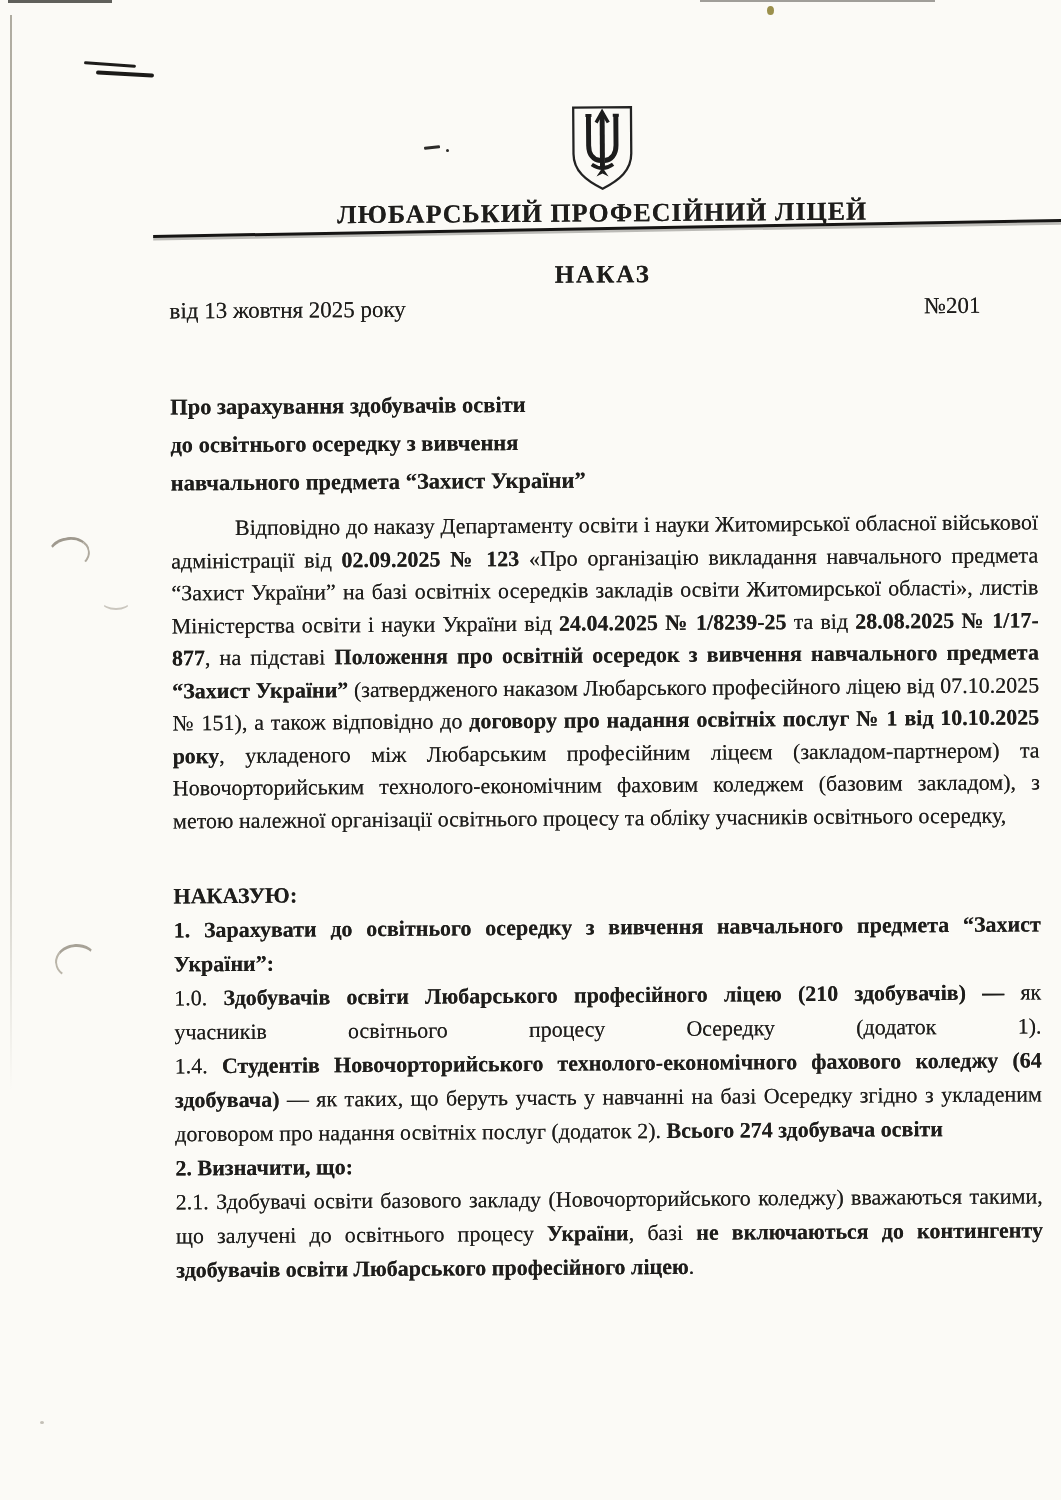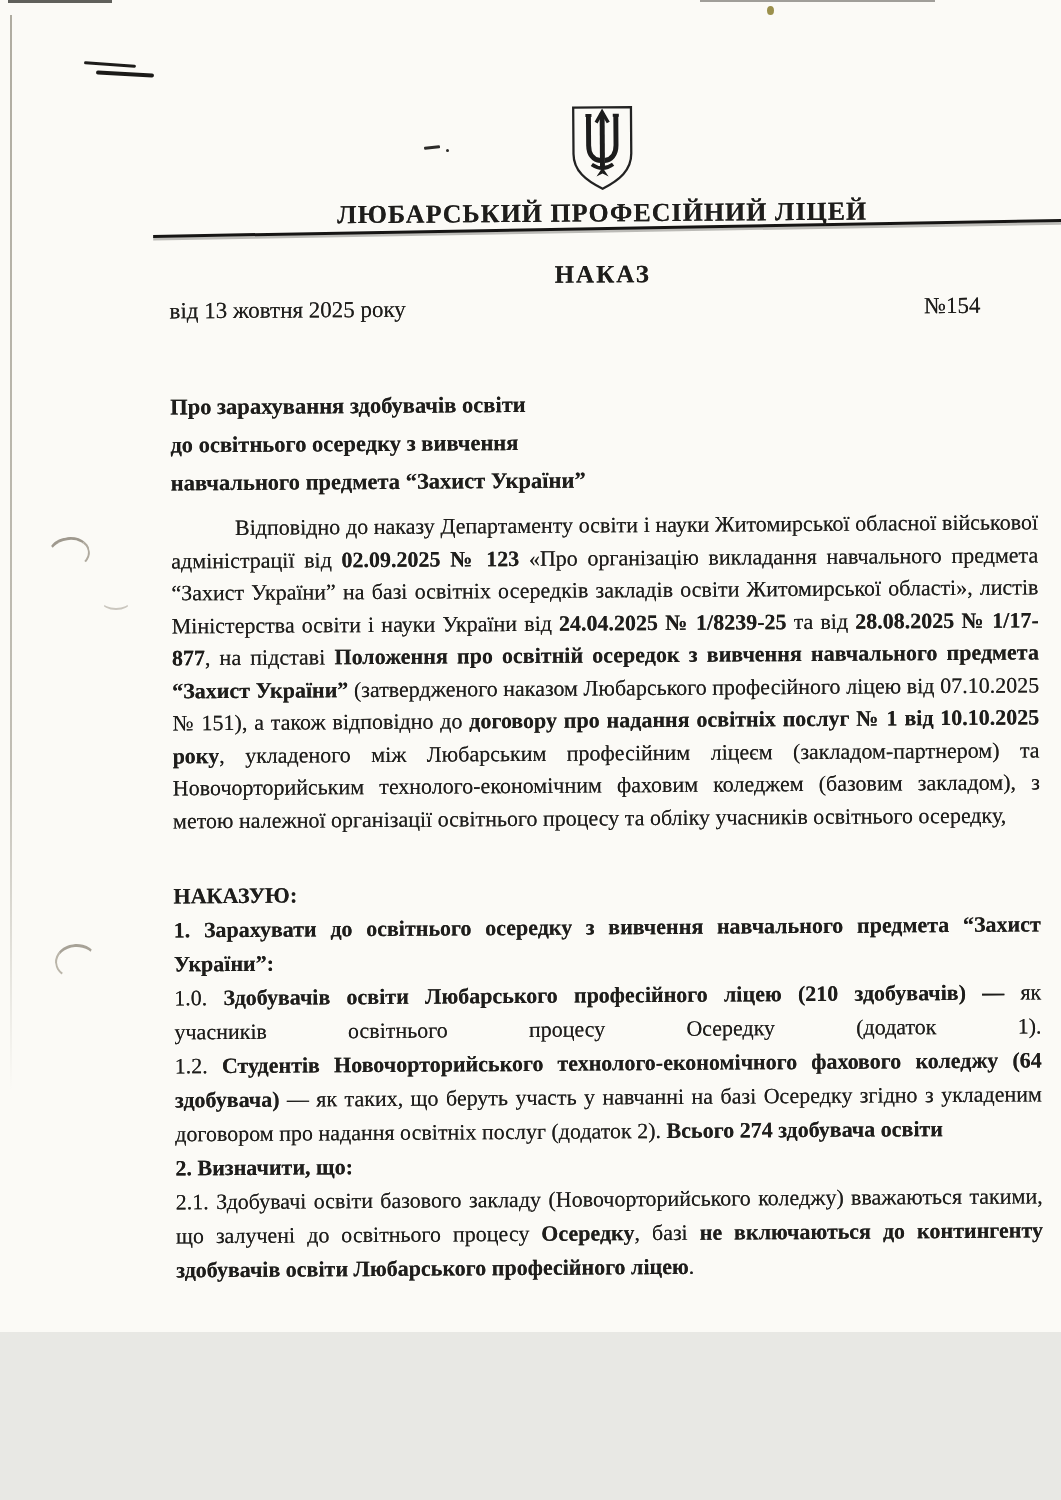--- a/index.html
+++ b/index.html
@@ -1,18 +1,18 @@
 <!DOCTYPE html>
 <html lang="uk"><head>
 <meta charset="utf-8">
 <style>
   html,body{margin:0;padding:0;background:#e8e8e4;}
   .page{
     position:relative;
-    width:1061px;height:1332px;
+    width:1061px;height:1500px;
     margin:0 auto;
     background:#fbfaf6;
     overflow:hidden;
     font-family:"Liberation Serif","DejaVu Serif",serif;
     color:#1e1d1b;
   }
   .content{
     position:absolute;left:170px;top:0;width:867px;
     transform:rotate(-0.4deg);
     transform-origin:40% 30%;
@@ -106,33 +106,33 @@
         <path d="M50 84 L42 96 L50 92 L58 96 Z" fill="#1c1c1c"></path>
       </svg>
     </div>
 
     <h1 class="inst txt">ЛЮБАРСЬКИЙ ПРОФЕСІЙНИЙ ЛІЦЕЙ</h1>
 
     <div class="doc-type txt">НАКАЗ</div>
 
     <div class="date-row">
       <span class="txt">від 13 жовтня 2025 року</span>
-      <span class="txt">№154</span>
+      <span class="txt">№201</span>
     </div>
 
     <div class="subject">
       <div class="txt">Про зарахування здобувачів освіти</div>
       <div class="txt">до освітнього осередку з вивчення</div>
       <div class="txt">навчального предмета “Захист України”</div>
     </div>
 
     <p class="para preamble txt"><span>Відповідно до наказу Департаменту освіти і науки Житомирської обласної військової адміністрації від </span><span class="b">02.09.2025 № 123</span><span> «Про організацію викладання навчального предмета “Захист України” на базі освітніх осередків закладів освіти Житомирської області», листів Міністерства освіти і науки України від </span><span class="b">24.04.2025 № 1/8239-25</span><span> та від </span><span class="b">28.08.2025 № 1/17-877</span><span>, на підставі </span><span class="b">Положення про освітній осередок з вивчення навчального предмета “Захист України”</span><span> (затвердженого наказом Любарського професійного ліцею від 07.10.2025 № 151), а також відповідно до </span><span class="b">договору про надання освітніх послуг № 1 від 10.10.2025 року</span><span>, укладеного між Любарським професійним ліцеєм (закладом-партнером) та Новочорторийським технолого-економічним фаховим коледжем (базовим закладом), з метою належної організації освітнього процесу та обліку учасників освітнього осередку,</span></p>
 
     <div class="items">
       <p class="para order-heading txt">НАКАЗУЮ:</p>
       <p class="para txt"><span class="b">1. Зарахувати до освітнього осередку з вивчення навчального предмета “Захист України”:</span></p>
       <p class="para stretch-last txt"><span>1.0. </span><span class="b">Здобувачів освіти Любарського професійного ліцею (210 здобувачів) —</span><span> як учасників освітнього процесу Осередку (додаток 1).</span></p>
-      <p class="para txt"><span>1.2. </span><span class="b">Студентів Новочорторийського технолого-економічного фахового коледжу (64 здобувача)</span><span> — як таких, що беруть участь у навчанні на базі Осередку згідно з укладеним договором про надання освітніх послуг (додаток 2). </span><span class="b">Всього 274 здобувача освіти</span></p>
+      <p class="para txt"><span>1.4. </span><span class="b">Студентів Новочорторийського технолого-економічного фахового коледжу (64 здобувача)</span><span> — як таких, що беруть участь у навчанні на базі Осередку згідно з укладеним договором про надання освітніх послуг (додаток 2). </span><span class="b">Всього 274 здобувача освіти</span></p>
       <p class="para txt"><span class="b">2. Визначити, що:</span></p>
-      <p class="para txt"><span>2.1. Здобувачі освіти базового закладу (Новочорторийського коледжу) вважаються такими, що залучені до освітнього процесу </span><span class="b">Осередку</span><span>, базі </span><span class="b">не включаються до контингенту здобувачів освіти Любарського професійного ліцею</span><span>.</span></p>
+      <p class="para txt"><span>2.1. Здобувачі освіти базового закладу (Новочорторийського коледжу) вважаються такими, що залучені до освітнього процесу </span><span class="b">України</span><span>, базі </span><span class="b">не включаються до контингенту здобувачів освіти Любарського професійного ліцею</span><span>.</span></p>
     </div>
   </div>
 </div>
 
 </body></html>

